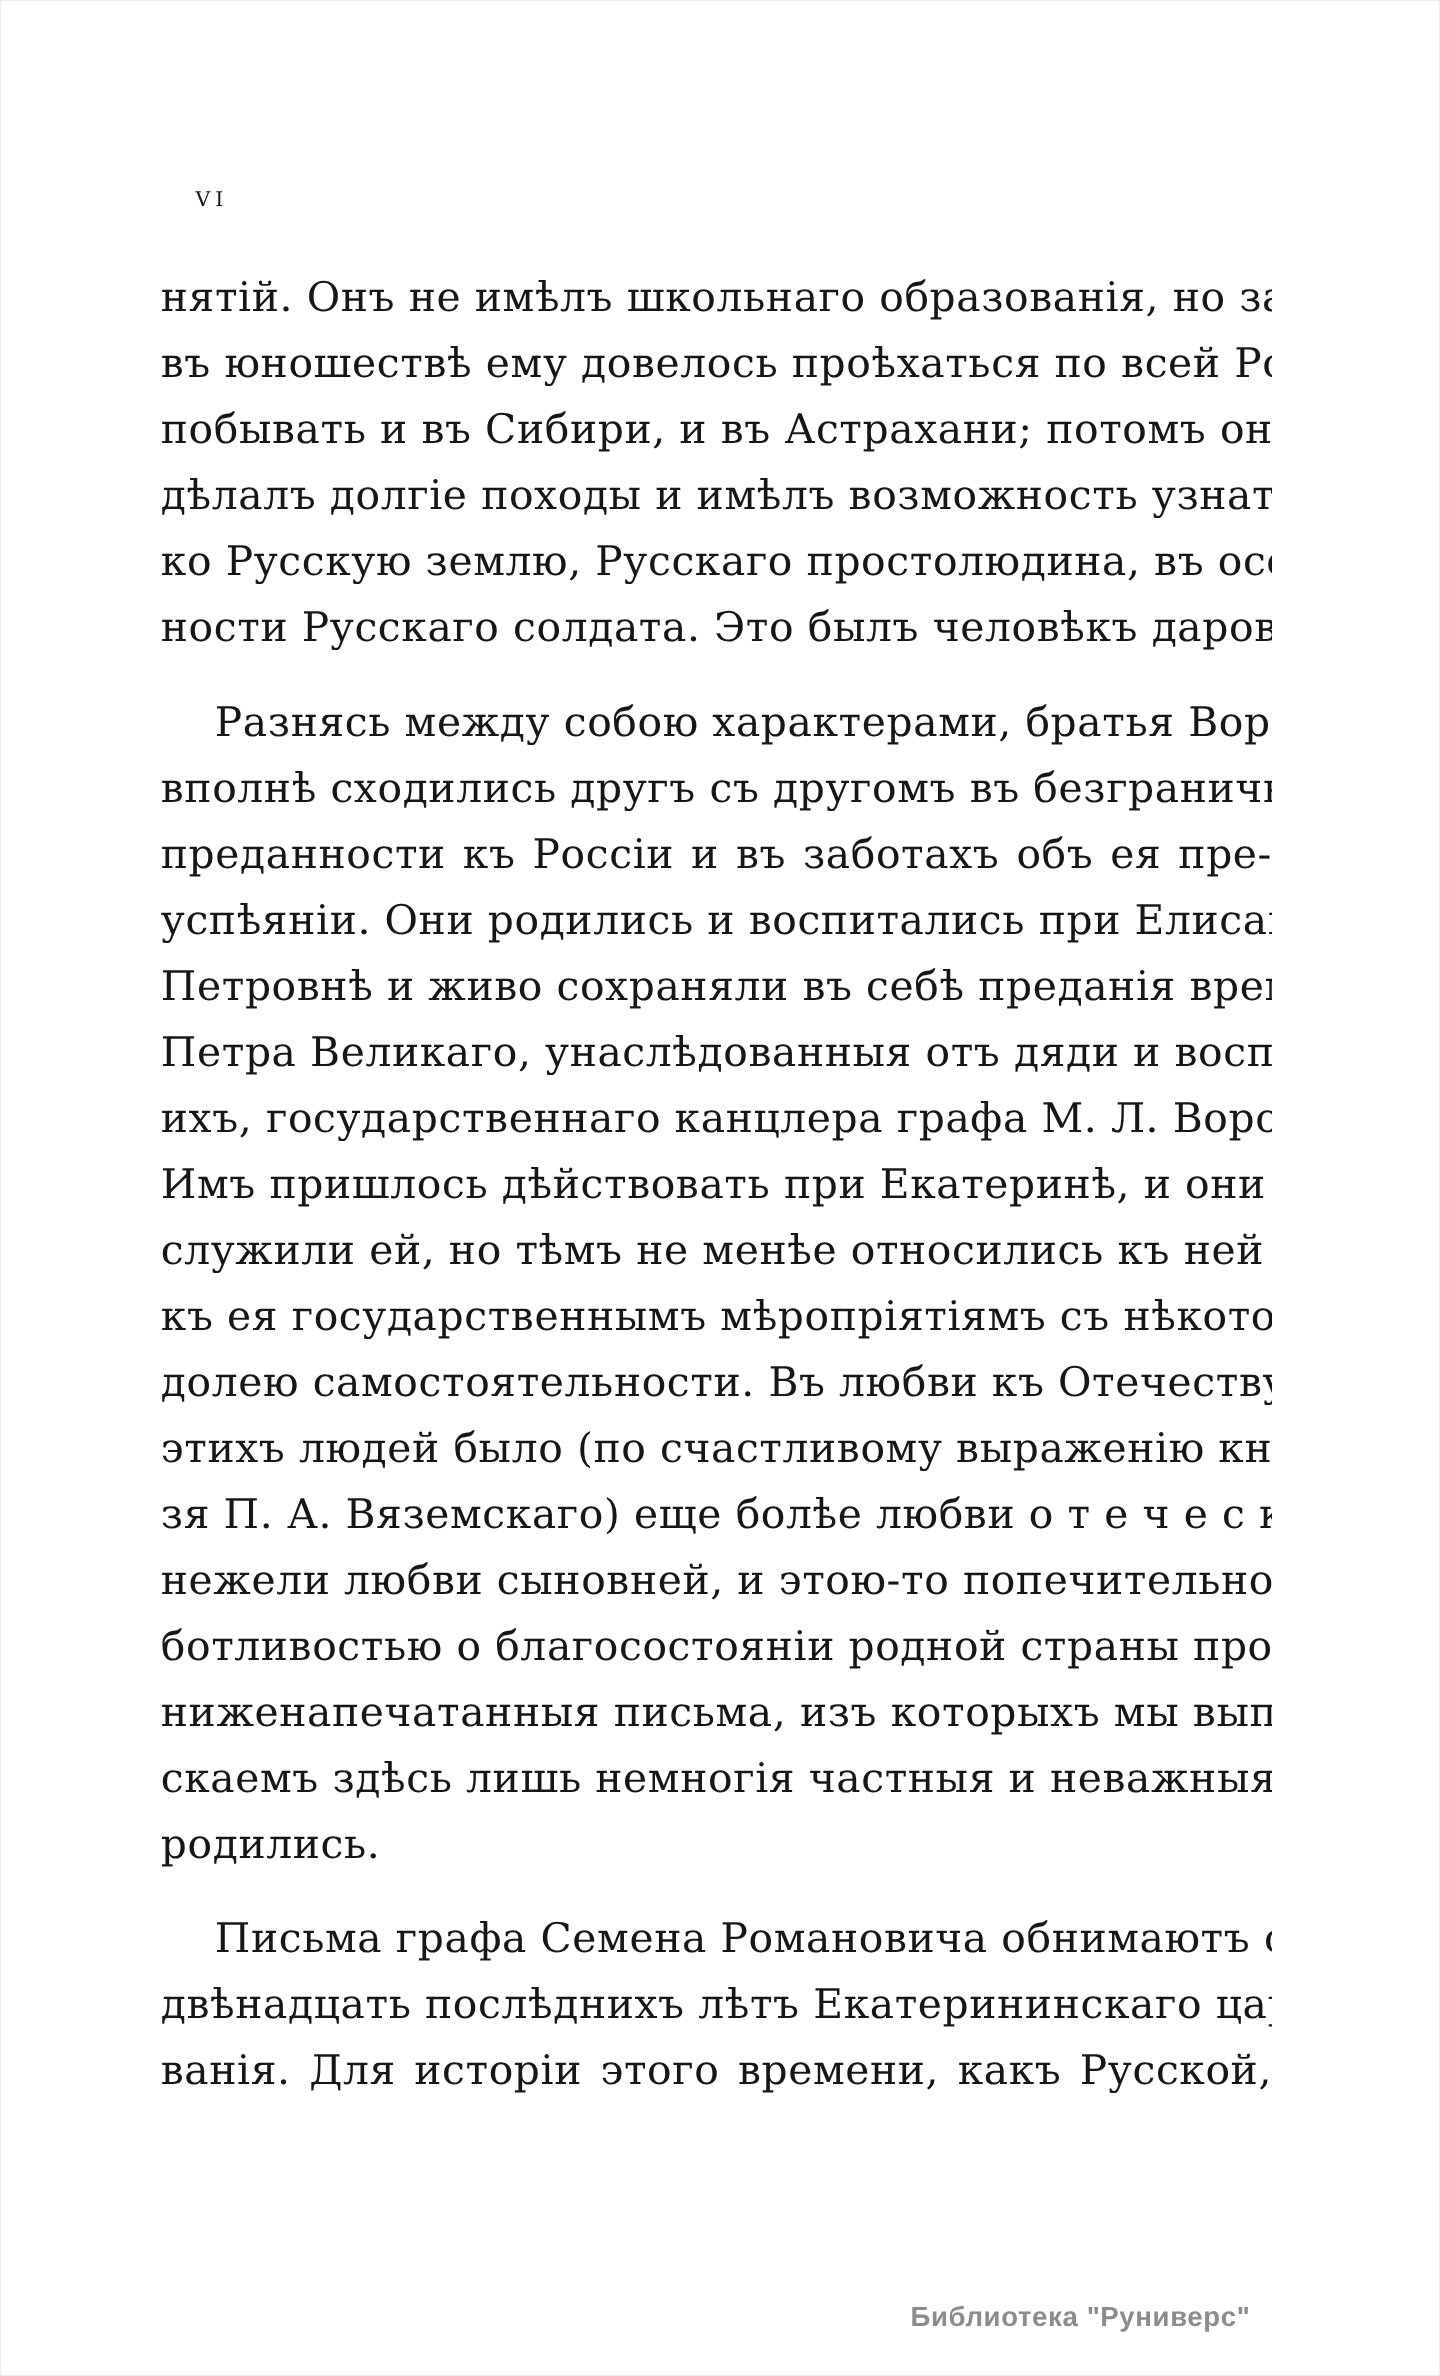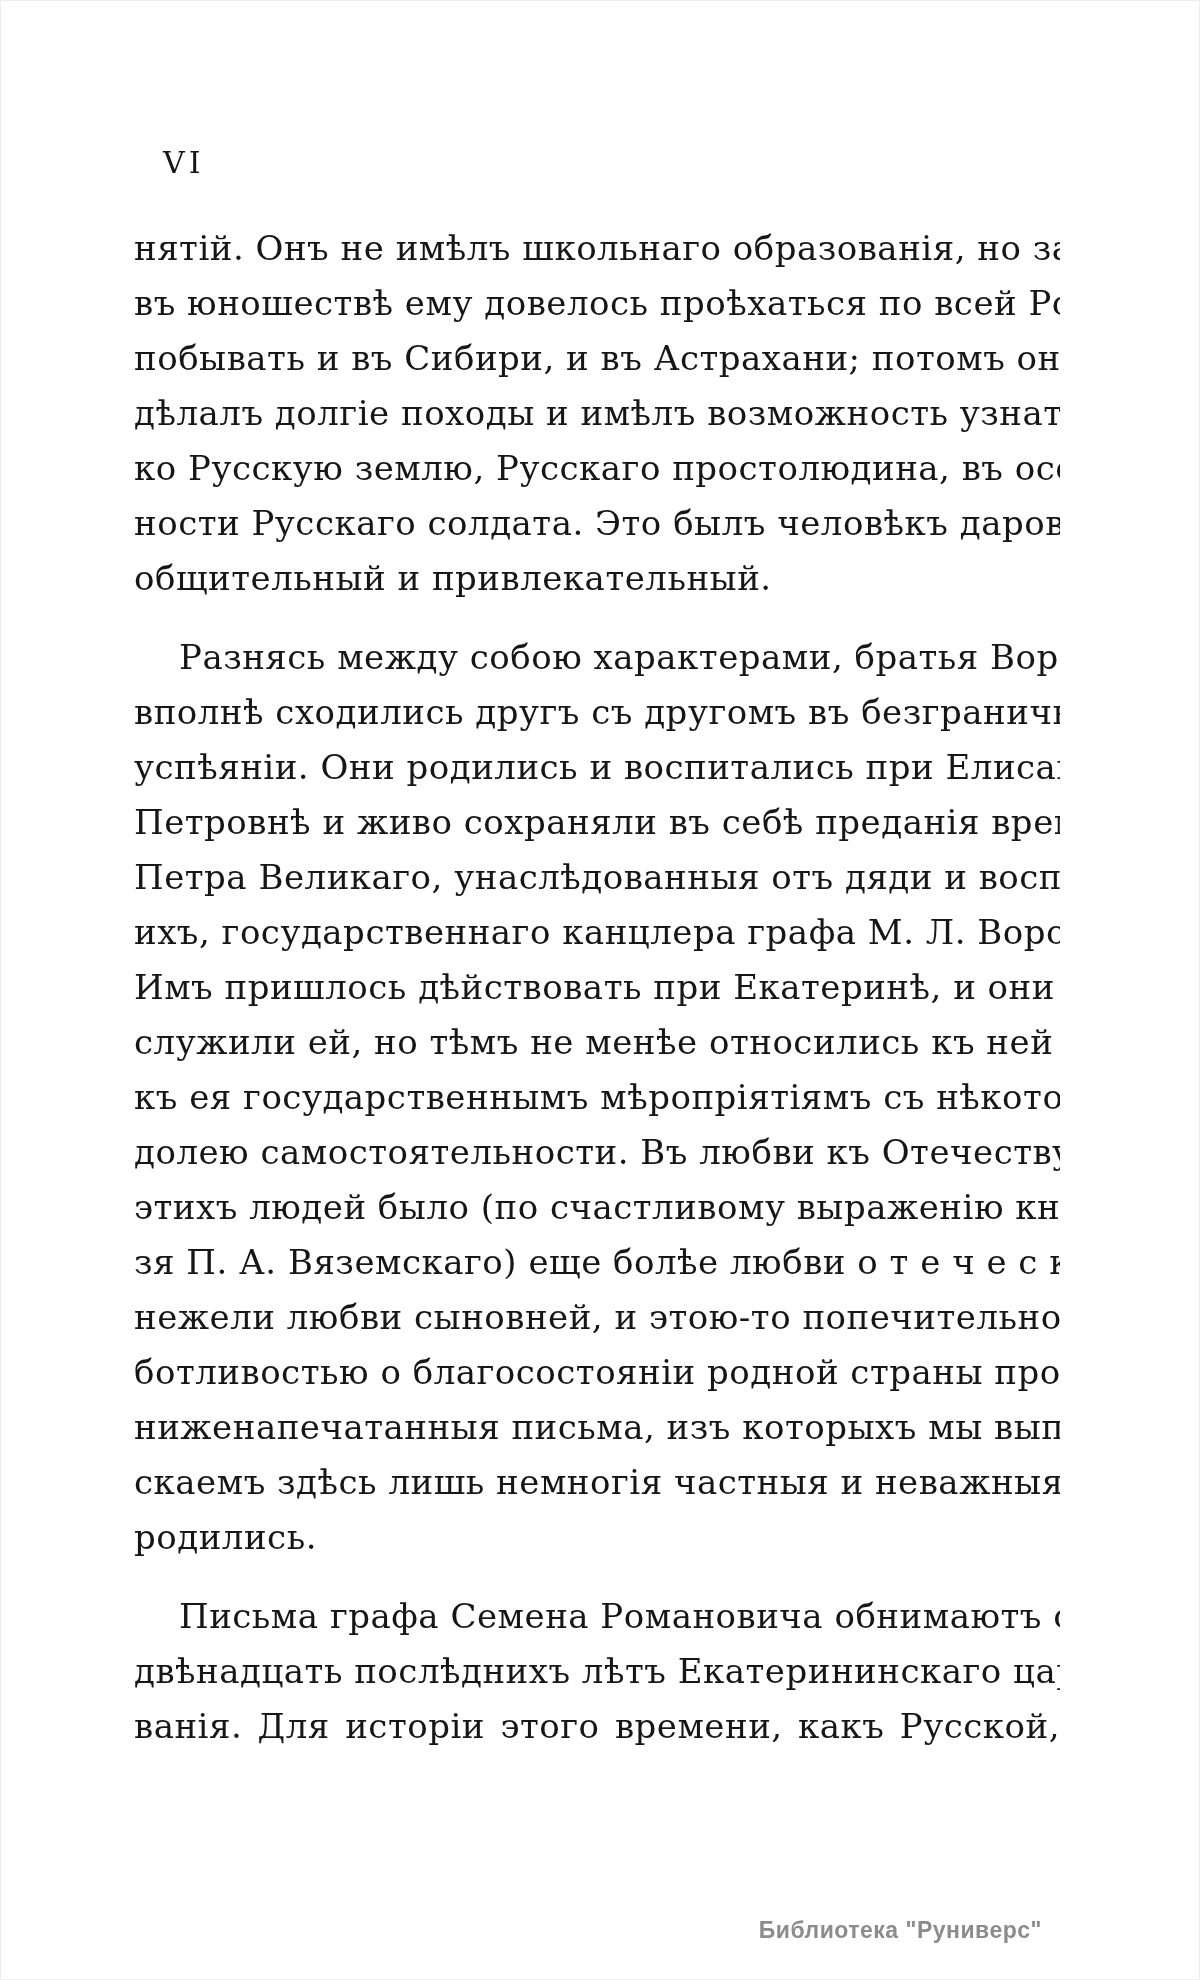--- a/index.html
+++ b/index.html
@@ -14,22 +14,22 @@
     background: #ffffff;
     box-sizing: border-box;
     border: 1px solid #ededed;
     font-family: "DejaVu Serif", serif;
     color: #161616;
     overflow: hidden;
   }
   .page-number {
     position: absolute;
     left: 162px;
-    top: 144px;
-    font-size: 30px;
+    top: 156px;
+    font-size: 17px;
     letter-spacing: 4px;
     font-variant: small-caps;
   }
   .text-block {
     position: absolute;
     left: 133px;
     top: 220px;
     width: 926px;
   }
   .paragraph {
@@ -70,25 +70,25 @@
   <div class="page-number">VI</div>
 
   <div class="text-block">
       <div class="paragraph">
         <div class="line">нятій. Онъ не имѣлъ школьнаго образованія, но за то</div>
         <div class="line">въ юношествѣ ему довелось проѣхаться по всей Россіи,</div>
         <div class="line">побывать и въ Сибири, и въ Астрахани; потомъ онъ</div>
         <div class="line">дѣлалъ долгіе походы и имѣлъ возможность узнать близ-</div>
         <div class="line">ко Русскую землю, Русскаго простолюдина, въ особен-</div>
         <div class="line">ности Русскаго солдата. Это былъ человѣкъ даровитый,</div>
-        <div class="line last">общительный и привлекательный.</div>
       </div>
       <div class="paragraph indent">
         <div class="line">Разнясь между собою характерами, братья Воронцовы</div>
         <div class="line">вполнѣ сходились другъ съ другомъ въ безграничной</div>
+        <div class="line">преданности къ Россіи и въ заботахъ объ ея пре-</div>
         <div class="line">успѣяніи. Они родились и воспитались при Елисаветѣ</div>
         <div class="line">Петровнѣ и живо сохраняли въ себѣ преданія временъ</div>
         <div class="line">Петра Великаго, унаслѣдованныя отъ дяди и воспитателя</div>
         <div class="line">ихъ, государственнаго канцлера графа М. Л. Воронцова.</div>
         <div class="line">Имъ пришлось дѣйствовать при Екатеринѣ, и они вѣрно</div>
         <div class="line">служили ей, но тѣмъ не менѣе относились къ ней и</div>
         <div class="line">къ ея государственнымъ мѣропріятіямъ съ нѣкоторою</div>
         <div class="line">долею самостоятельности. Въ любви къ Отечеству у</div>
         <div class="line">этихъ людей было (по счастливому выраженію кня-</div>
         <div class="line">зя П. А. Вяземскаго) еще болѣе любви о т е ч е с к о й,</div>

